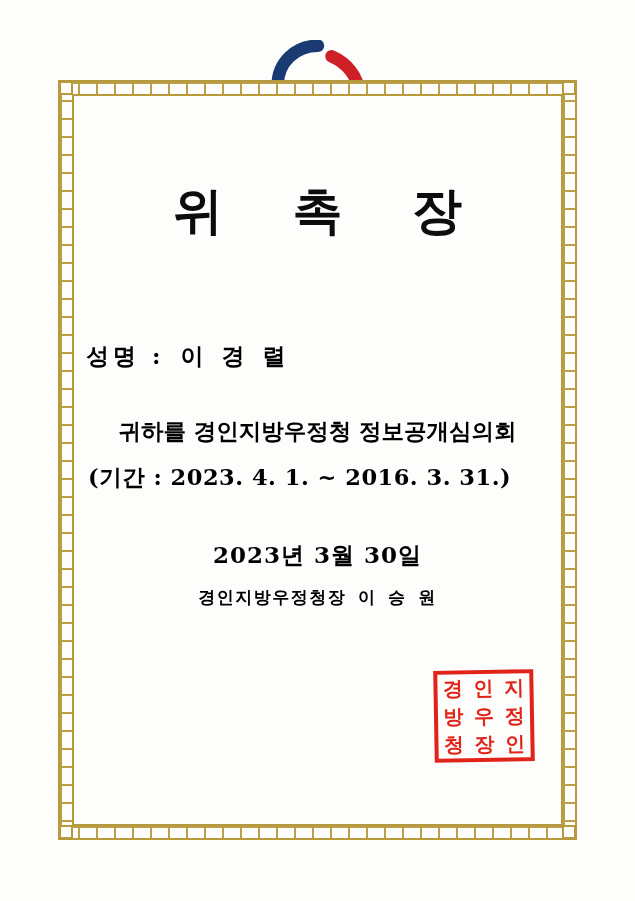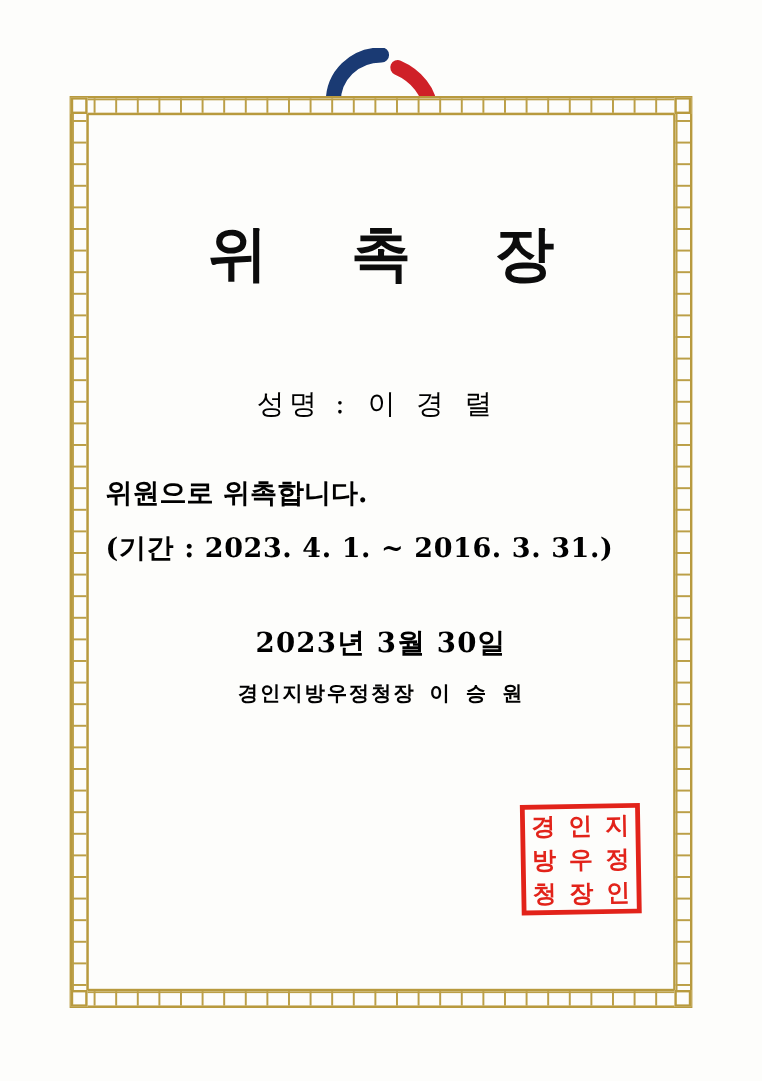--- a/index.html
+++ b/index.html
@@ -114,26 +114,26 @@
     text-align: center;
     font-size: 50px;
     letter-spacing: 26px;
     text-indent: 26px;
     font-weight: 700;
     font-family: "DejaVu Serif", "Liberation Serif", serif;
     color: #0c0c0c;
   }
 
   .name-line {
-    margin-top: 76px;
-    text-align: center;
+    margin-top: 96px;
+    text-align: left;
     padding-right: 6px;
     font-size: 23px;
     letter-spacing: 2px;
-    font-weight: 400;
+    font-weight: 700;
     font-family: "DejaVu Serif", "Liberation Serif", serif;
   }
   .name-line .label { letter-spacing: 4px; }
   .name-line .value { letter-spacing: 5px; margin-left: 6px; }
 
   .body-text {
     margin-top: 36px;
     font-size: 22.5px;
     line-height: 46px;
     font-weight: 700;
@@ -214,21 +214,21 @@
   <div class="content">
 
     <div class="title">위 촉 장</div>
 
     <div class="name-line">
       <span class="label">성명 :</span>
       <span class="value">이 경 렬</span>
     </div>
 
     <div class="body-text">
-      <div class="body-line-2">위원으로 위촉합니다.</div>
+      <div class="body-line-1">귀하를 경인지방우정청 정보공개심의회</div>
       <div class="body-line-3">(기간 : 2023. 4. 1. ~ 2016. 3. 31.)</div>
     </div>
 
     <div class="date-line">2023년  3월  30일</div>
 
     <div class="signer-line">경인지방우정청장 이 승 원</div>
 
     <div class="seal">
       <span>경</span>
       <span>인</span>

